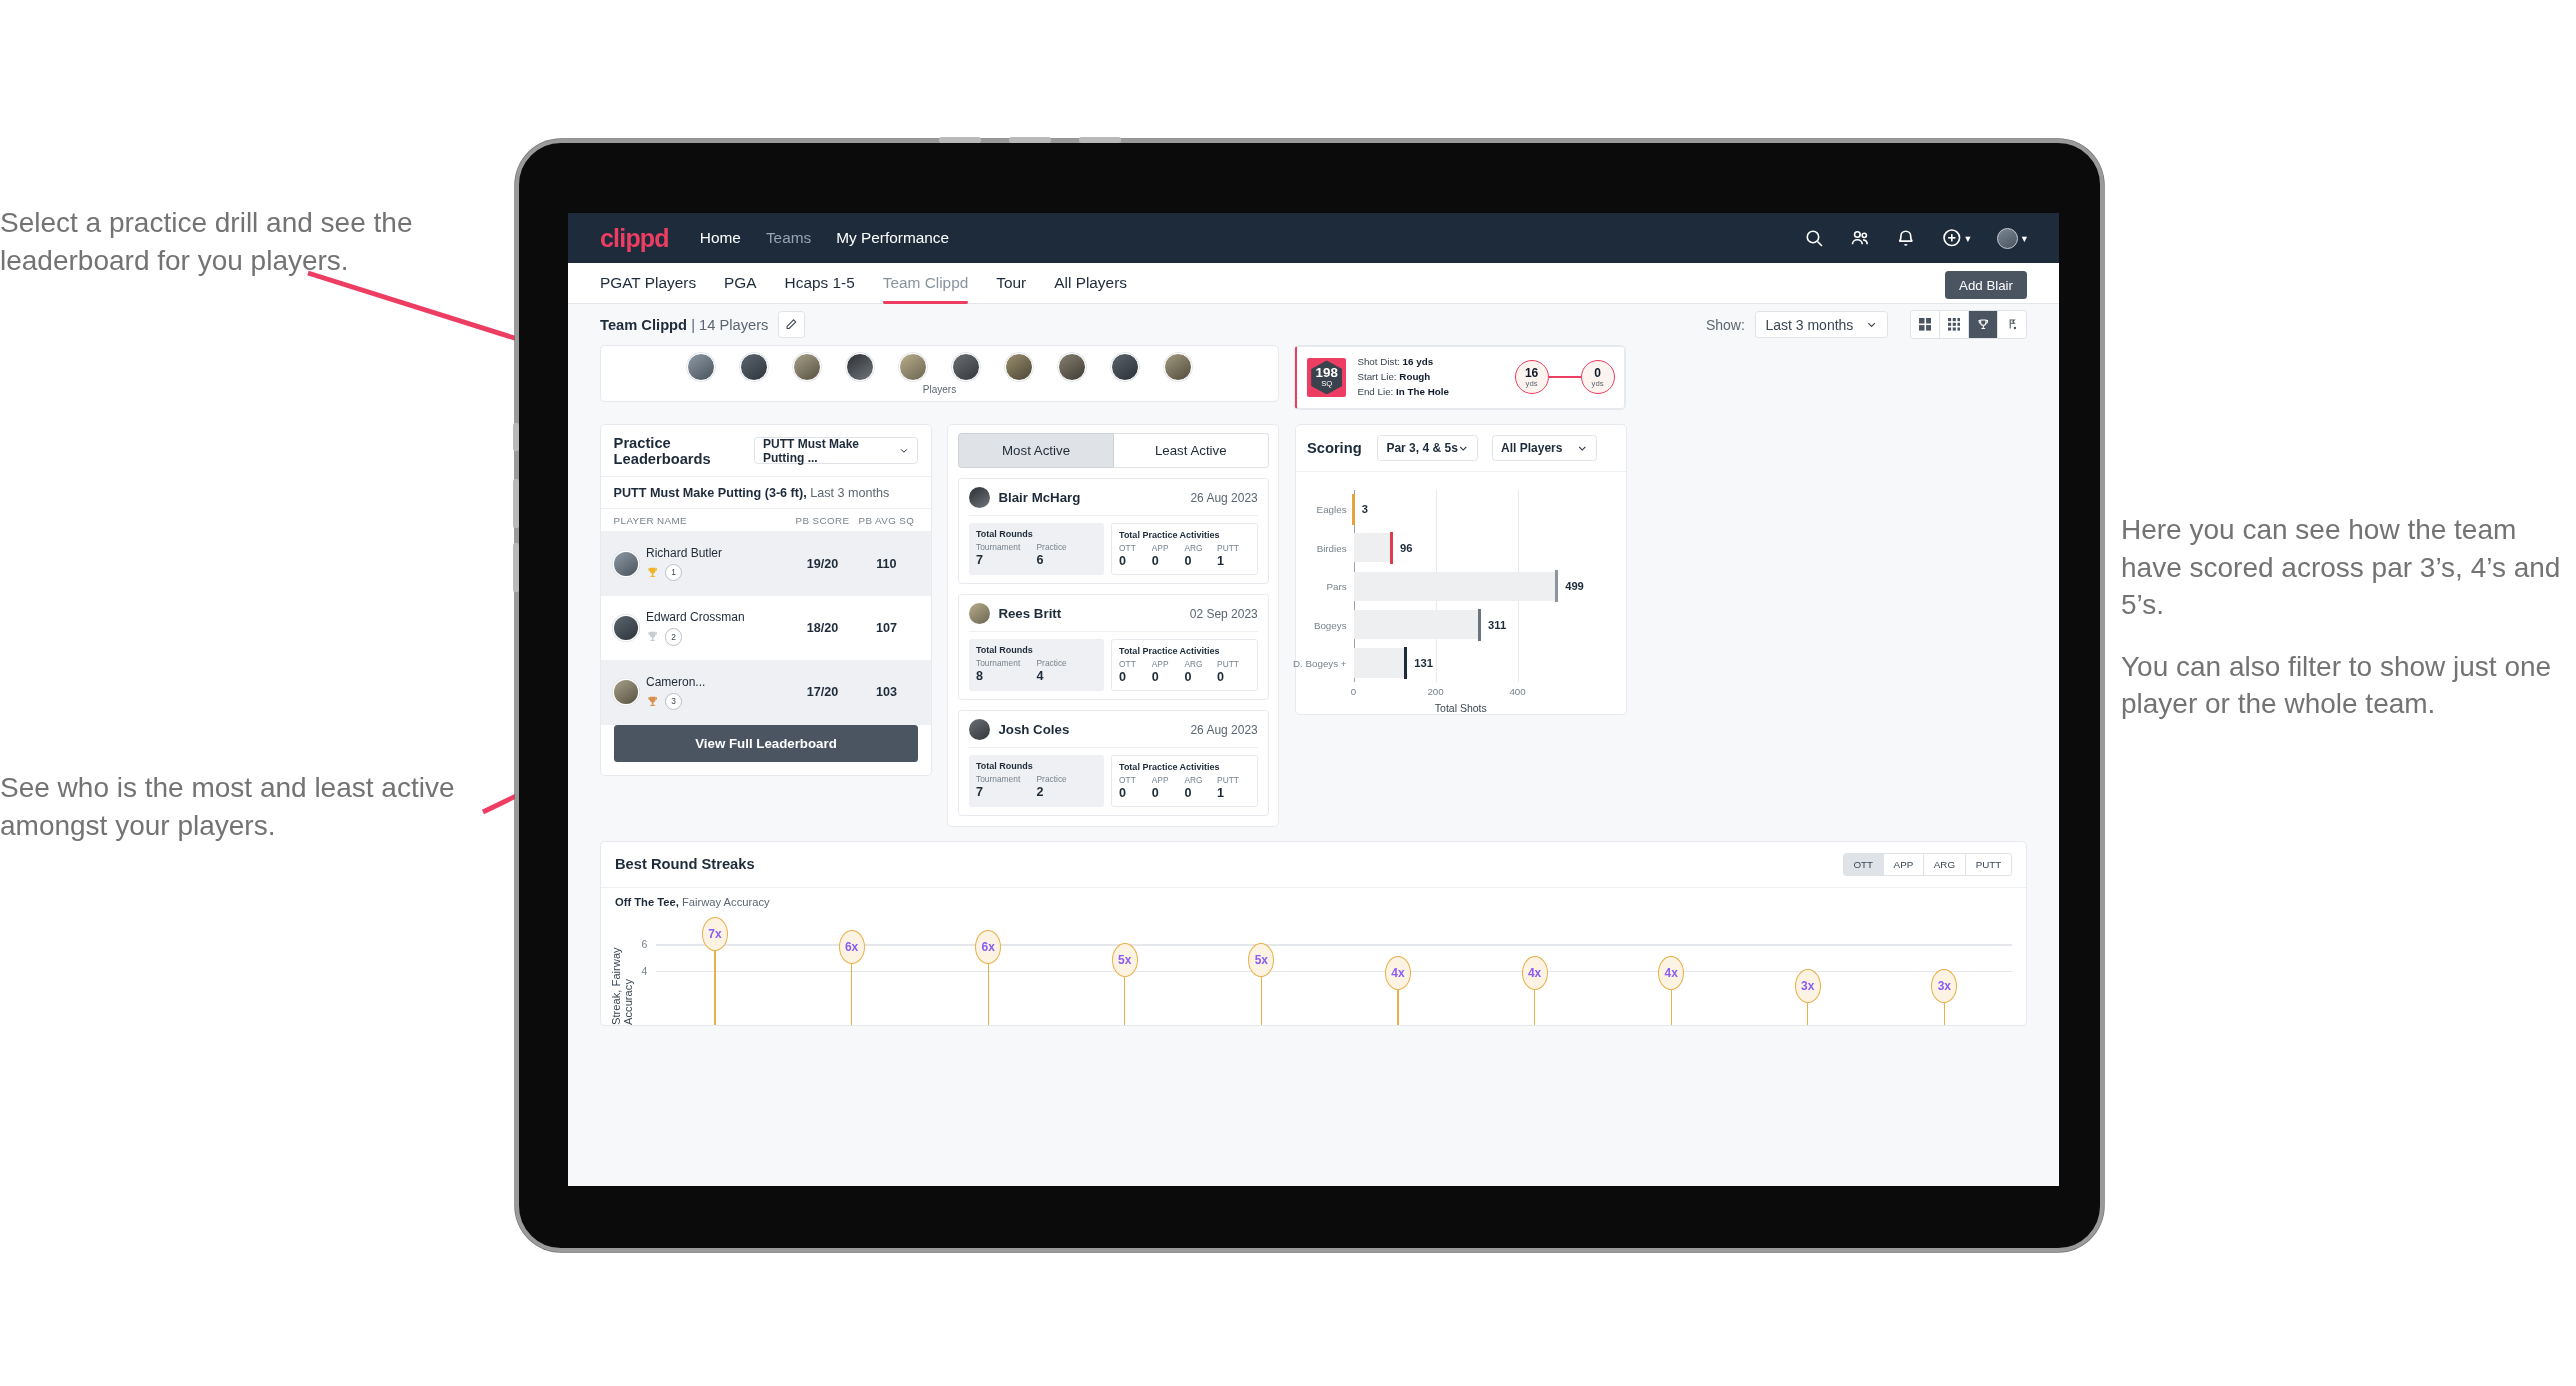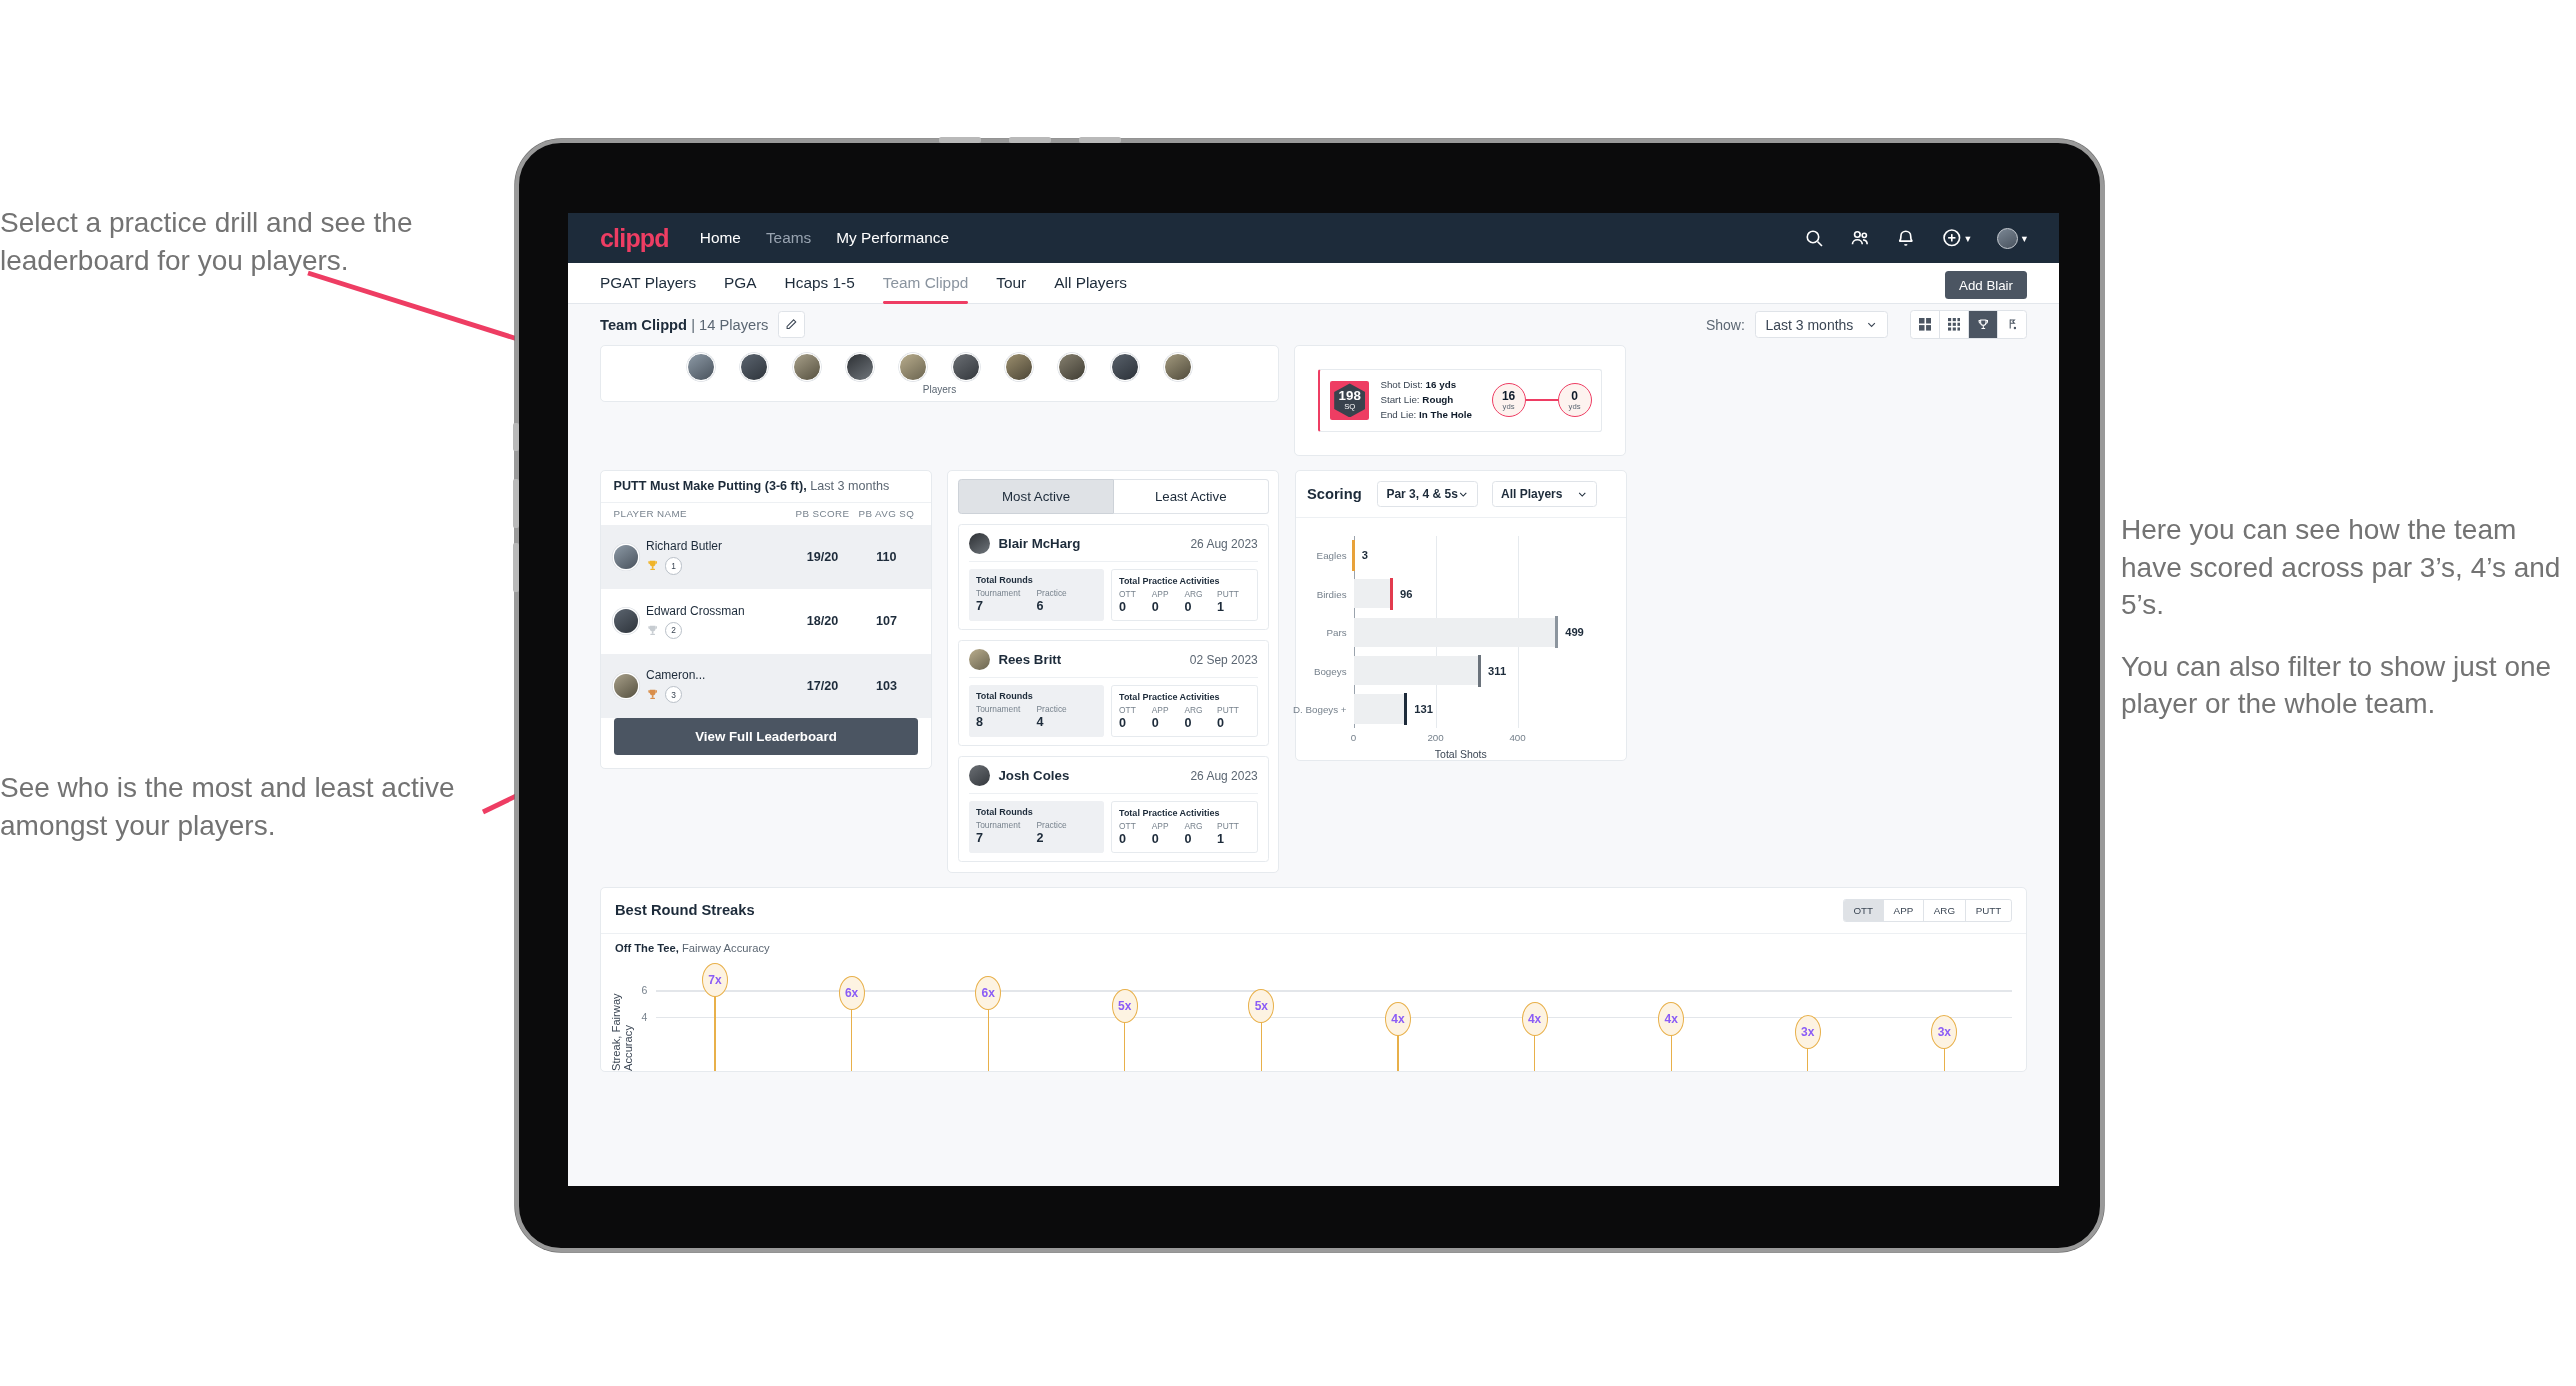--- a/index.html
+++ b/index.html
@@ -324,21 +324,21 @@
               <div class="av" style="background: linear-gradient(145deg, rgb(185, 173, 141), rgb(106, 100, 80));"></div>
               <div class="av" style="background: linear-gradient(145deg, rgb(107, 111, 116), rgb(51, 55, 60));"></div>
               <div class="av" style="background: linear-gradient(145deg, rgb(156, 143, 110), rgb(75, 69, 54));"></div>
               <div class="av" style="background: linear-gradient(145deg, rgb(134, 128, 111), rgb(63, 60, 51));"></div>
               <div class="av" style="background: linear-gradient(145deg, rgb(89, 97, 107), rgb(43, 49, 56));"></div>
               <div class="av" style="background: linear-gradient(145deg, rgb(163, 154, 126), rgb(79, 74, 59));"></div>
             </div>
           <div class="playlbl">Players</div>
         </div>
 
-        <div class="card" style="width:332px;padding:23px;">
+        <div class="card" style="width:332px;padding:0;">
           <div class="shotcard">
             <div class="hexwrap">
               <div class="hex">
                 <b>198</b>
                 <i>SQ</i>
               </div>
             </div>
             <div class="shotinfo">
               <div><span>Shot Dist:</span> <b>16 yds</b></div>
               <div><span>Start Lie:</span> <b>Rough</b></div>
@@ -355,20 +355,29 @@
                 <i>yds</i>
               </div>
             </div>
           </div>
         </div>
       </div>
 
       <div class="secrow">
 
         <div class="card colA">
+          <div class="cardhdr">
+            <div class="cardttl">Practice Leaderboards</div>
+            <div class="dropdown">
+              <span>PUTT Must Make Putting ...</span>
+              <svg width="11.2" height="11.2" viewBox="0 0 24 24" fill="none" stroke="#1d2b3a" stroke-width="2.4">
+                  <path d="M5 9l7 7 7-7"></path>
+                </svg>
+            </div>
+          </div>
           <div class="drillline">
             <b>PUTT Must Make Putting (3-6 ft),</b><span> Last 3 months</span>
           </div>
           <div class="lbhead">
             <div class="c1">PLAYER NAME</div>
             <div class="c2">PB SCORE</div>
             <div class="c3">PB AVG SQ</div>
           </div>
           <div id="lbrows">
               <div class="lbrow alt">

